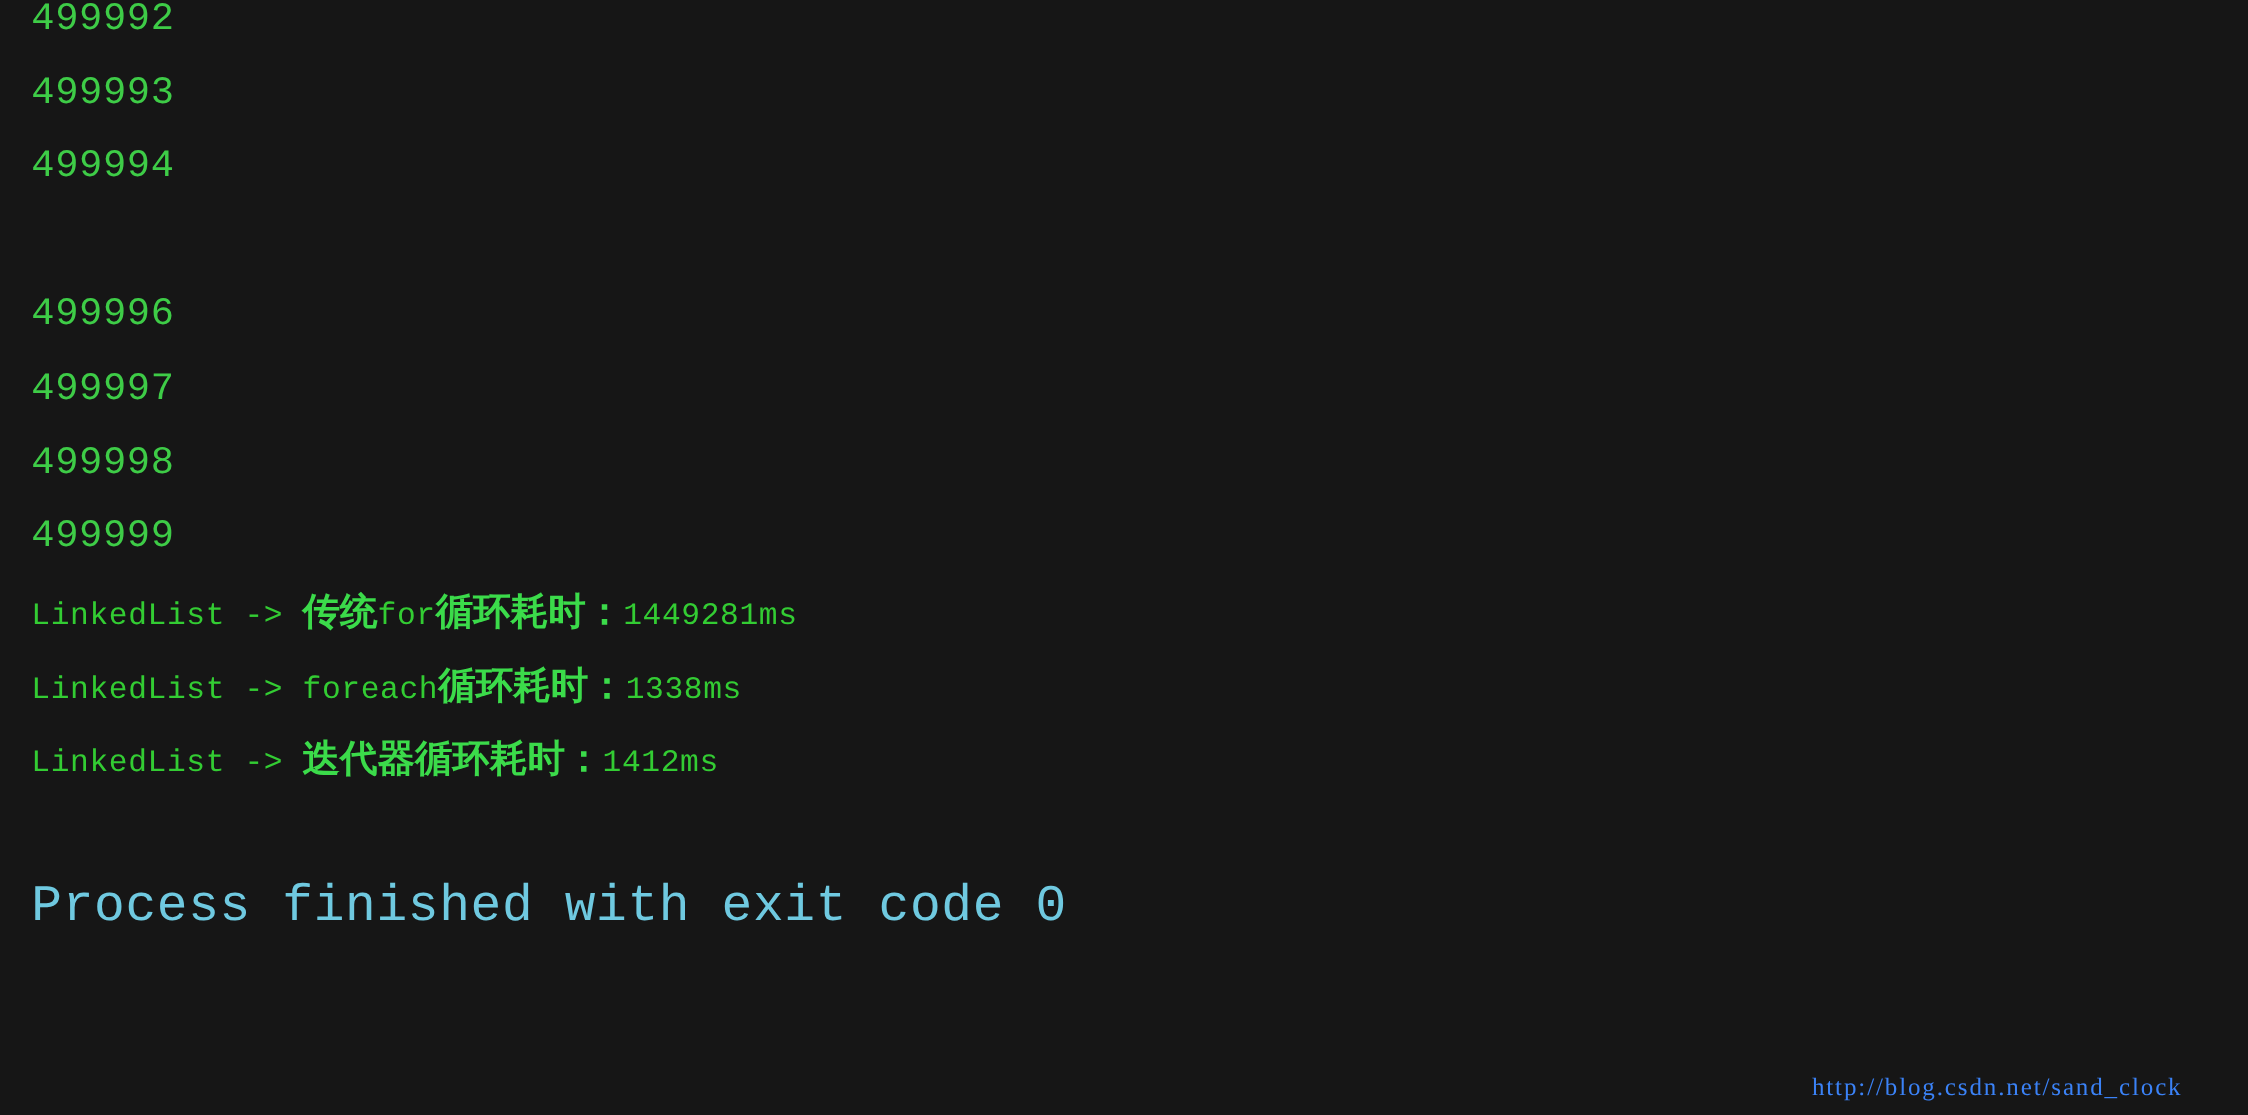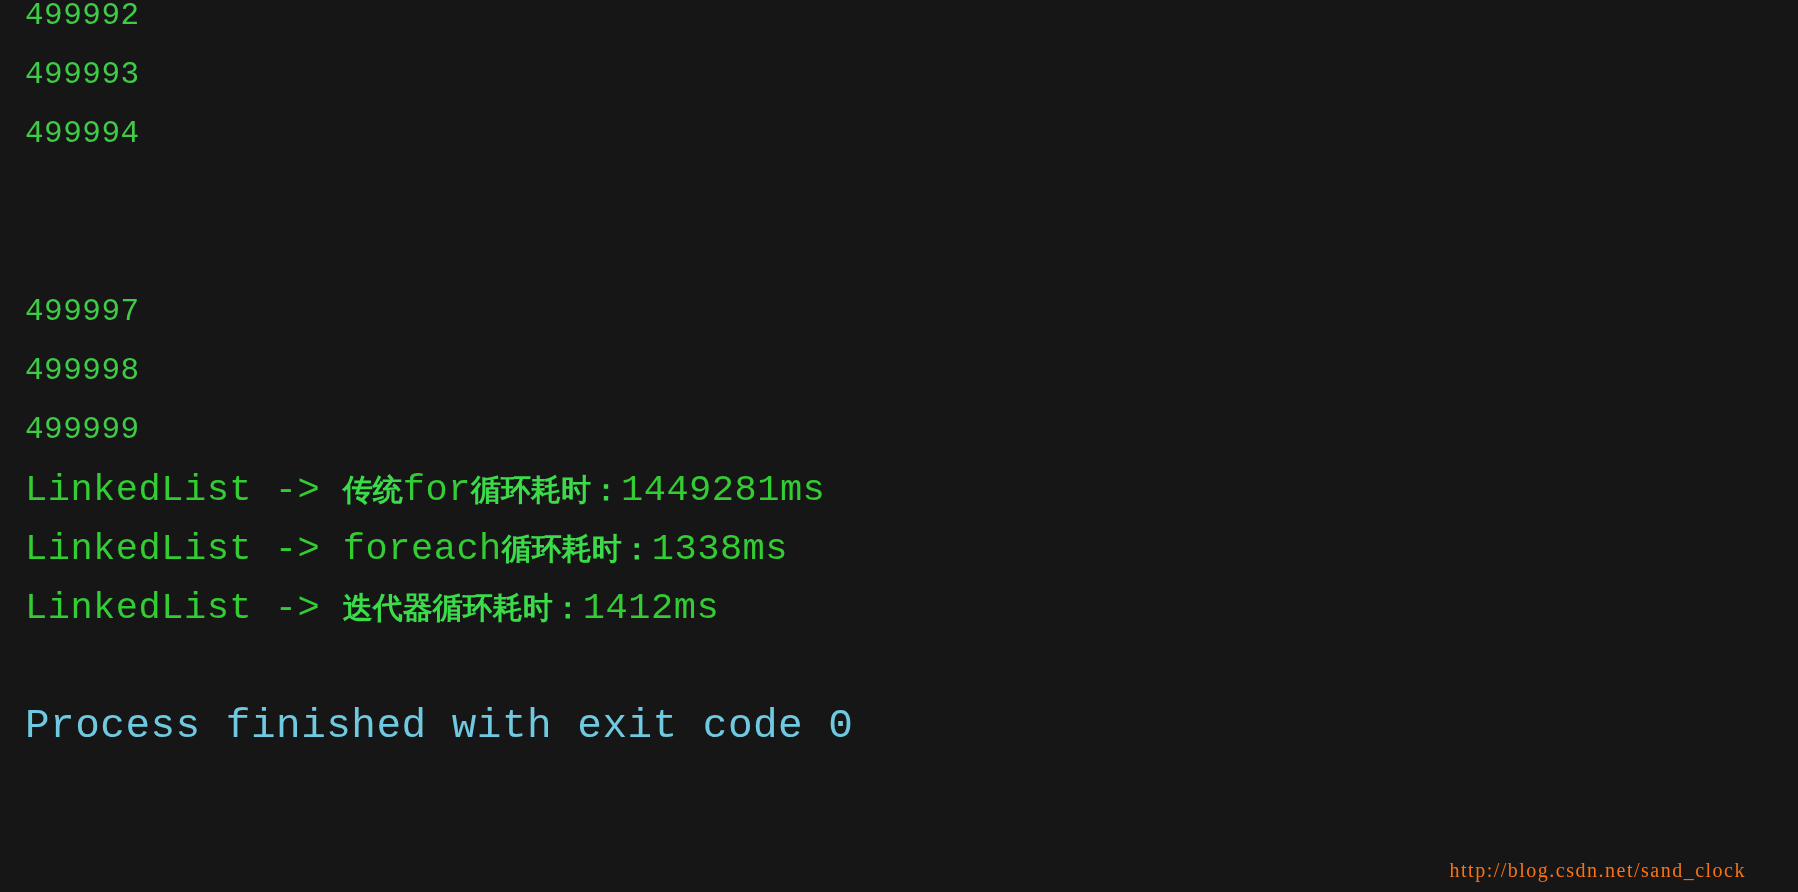--- a/index.html
+++ b/index.html
@@ -46,53 +46,54 @@
   }
 
   .console-line.exit {
     color: #6fc9e0;
     font-size: 41px;
   }
 
   
   .seg-mono {
     font-family: "Liberation Mono", "DejaVu Sans Mono", monospace;
-    font-size: 37px;
+    font-size: 25px;
     color: #33cc33;
     letter-spacing: 0.5px;
   }
 
   
   .seg-cjk {
     font-family: "DejaVu Sans", "Liberation Sans", sans-serif;
     font-size: 30px;
     font-weight: bold;
     color: #3bdb4a;
     letter-spacing: 0px;
   }
 
   .watermark {
     position: absolute;
     right: 8px;
     bottom: 10px;
     font-family: "Liberation Serif", "DejaVu Serif", serif;
     font-size: 20px;
     letter-spacing: 1.5px;
-    color: #f97316;
+    color: #3b82f6;
     white-space: pre;
   }
 </style>
 </head>
 <body>
 
 <div id="console">
 
   <div class="console-line num" style="top:-14px;">499992</div>
   <div class="console-line num" style="top:45px;">499993</div>
   <div class="console-line num" style="top:104px;">499994</div>
+  <div class="console-line num" style="top:222px;">499996</div>
   <div class="console-line num" style="top:282px;">499997</div>
   <div class="console-line num" style="top:341px;">499998</div>
   <div class="console-line num" style="top:400px;">499999</div>
 
   <div class="console-line result" style="top:460px;"><span class="seg-mono">LinkedList -&gt; </span><span class="seg-cjk">传统</span><span class="seg-mono">for</span><span class="seg-cjk">循环耗时：</span><span class="seg-mono">1449281ms</span></div>
 
   <div class="console-line result" style="top:519px;text-align:right;"><span class="seg-mono">LinkedList -&gt; </span><span class="seg-cjk"></span><span class="seg-mono">foreach</span><span class="seg-cjk">循环耗时：</span><span class="seg-mono">1338ms</span></div>
 
   <div class="console-line result" style="top:578px;"><span class="seg-mono">LinkedList -&gt; </span><span class="seg-cjk">迭代器</span><span class="seg-mono"></span><span class="seg-cjk">循环耗时：</span><span class="seg-mono">1412ms</span></div>
 

